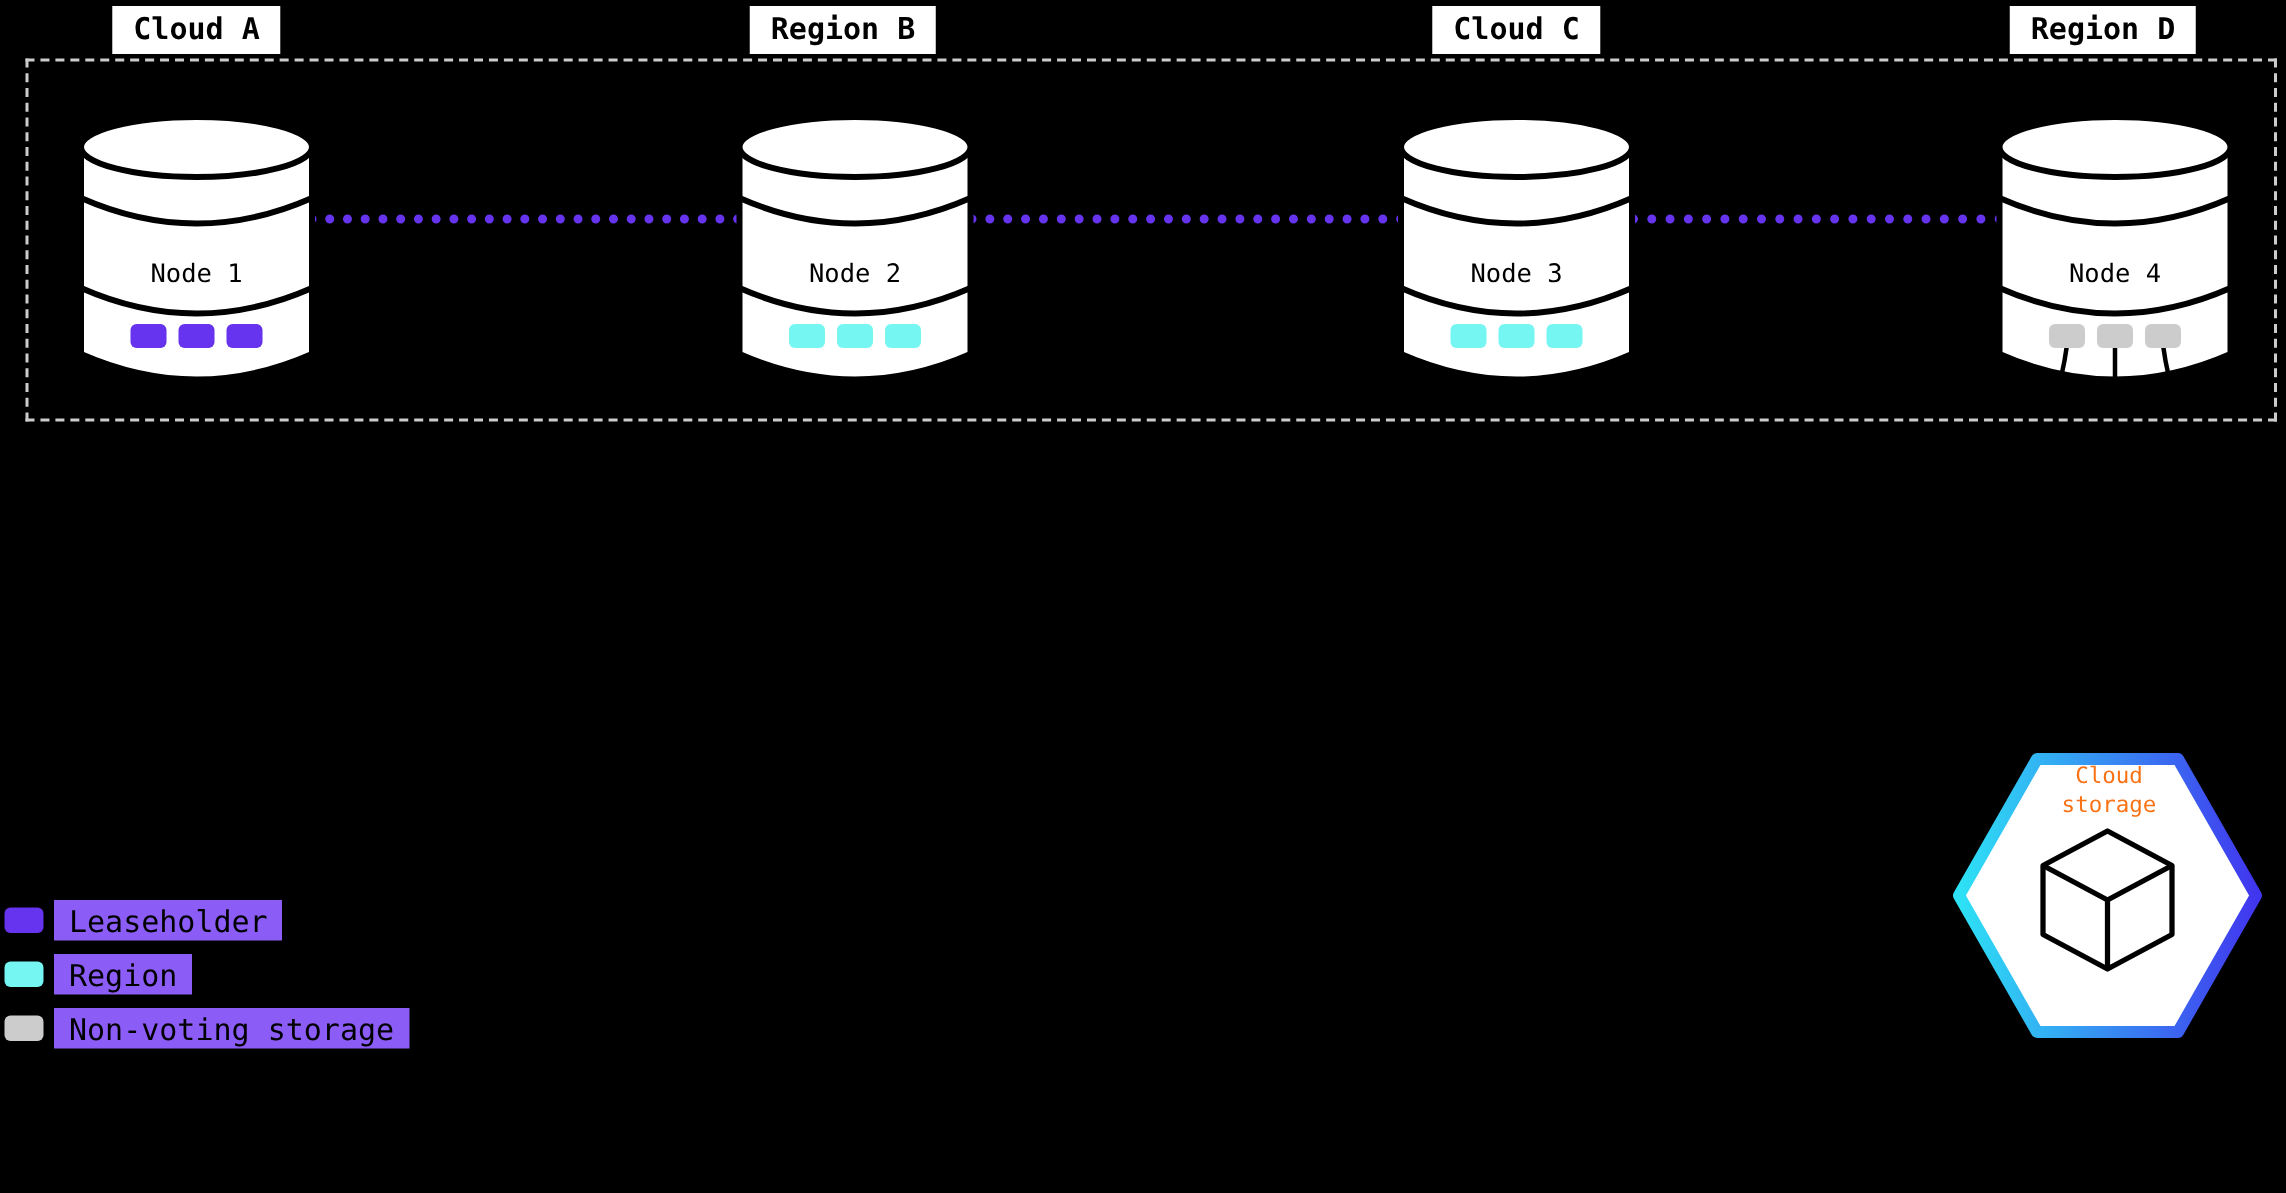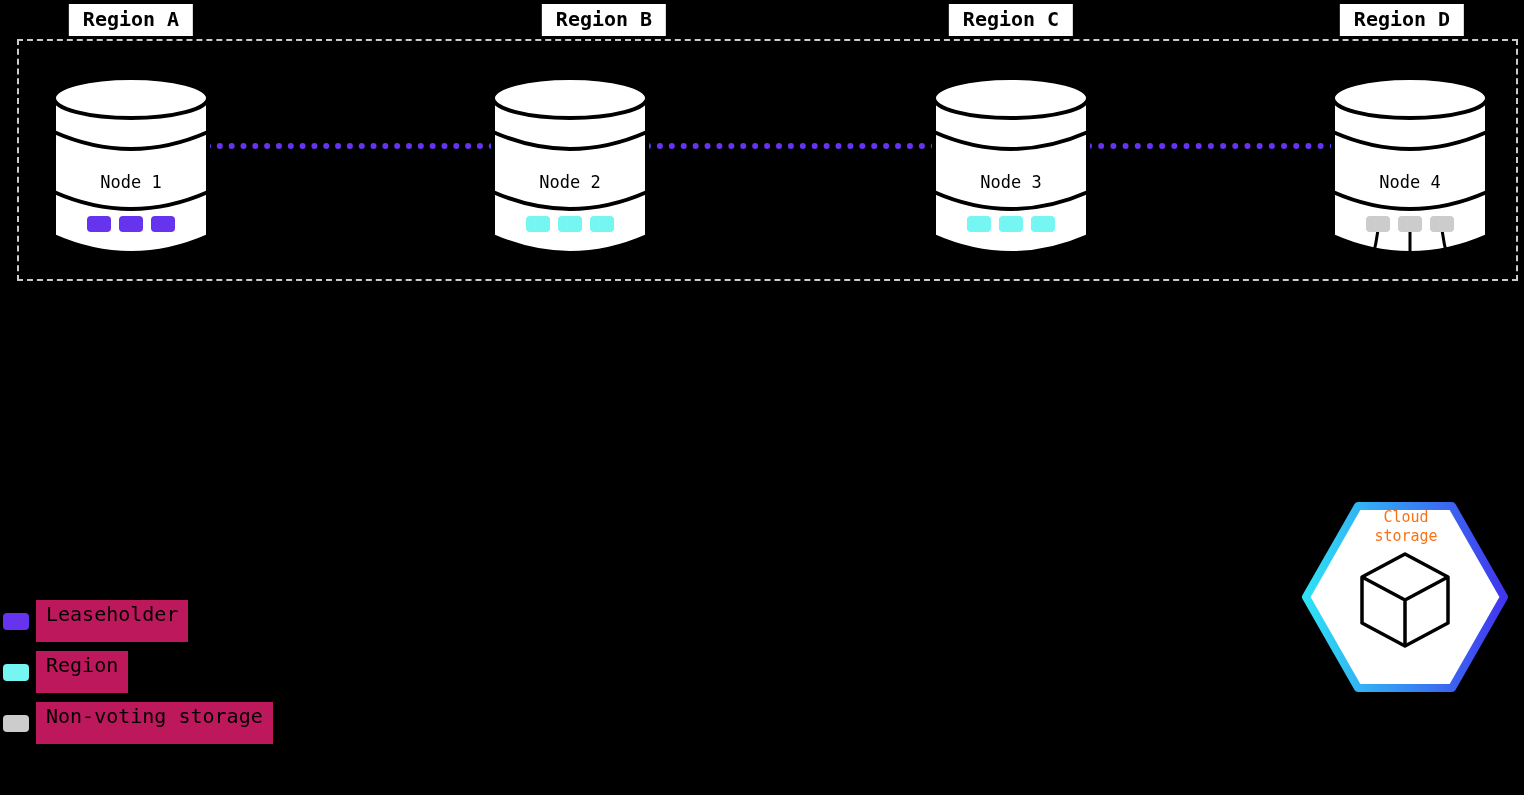--- a/index.html
+++ b/index.html
@@ -18,38 +18,38 @@
     padding:3px 14px 5px; white-space:nowrap;
   }
   .node-svg { position:absolute; width:164px; height:200px; top:72px; }
   .conn { position:absolute; top:143px; height:0; border-top:6px dotted #6633ee; }
   .legend {
     position:absolute; left:3px; top:600px;
     display:flex; flex-direction:column; gap:9px; align-items:flex-start;
   }
   .legend-row { display:flex; align-items:center; gap:7px; }
   .legend-chip { width:26px; height:17px; border-radius:4px; flex:0 0 auto; }
-  .legend-label { background:#be185d; color:#000; font-size:20px; padding:2px 10px 16px; white-space:nowrap; }
+  .legend-label { background:#8b5cf6; color:#000; font-size:20px; padding:2px 10px 1px; white-space:nowrap; }
   .hex-svg { position:absolute; left:1296px; top:492px; }
   .cloud-label {
     position:absolute; left:1365px; top:508px; width:82px; text-align:center;
     font-weight:normal; font-size:15px; line-height:1.25; color:#f97316;
   }
   .node-text { font-family:"DejaVu Sans Mono","Liberation Mono",monospace; }
 </style>
 </head>
 <body>
 
 <div class="canvas">
 
   <div class="boundary" style="border-color: rgb(204, 204, 204);"></div>
 
-  <div class="region-label" style="left:131px">Region A</div>
-  <div class="region-label" style="left:604px">Region B</div>
-  <div class="region-label" style="left:1011px">Region C</div>
+  <div class="region-label" style="left:131px">Cloud A</div>
+  <div class="region-label" style="left:562px">Region B</div>
+  <div class="region-label" style="left:1011px">Cloud C</div>
   <div class="region-label" style="left:1402px">Region D</div>
 
   <div class="conn" style="left: 205px; width: 290px; border-top-color: rgb(102, 51, 238);"></div>
   <div class="conn" style="left: 645px; width: 292px; border-top-color: rgb(102, 51, 238);"></div>
   <div class="conn" style="left: 1086px; width: 250px; border-top-color: rgb(102, 51, 238);"></div>
 
   <svg class="node-svg" style="left:49px" viewBox="0 0 164 200">
     <path d="M5,26 V164 Q82,198 159,164 V26" fill="#fff" stroke="#000" stroke-width="4"></path>
     <ellipse cx="82" cy="26" rx="77" ry="20" fill="#fff" stroke="#000" stroke-width="4"></ellipse>
     <path d="M5,60 Q82,94 159,60" fill="none" stroke="#000" stroke-width="4"></path>

